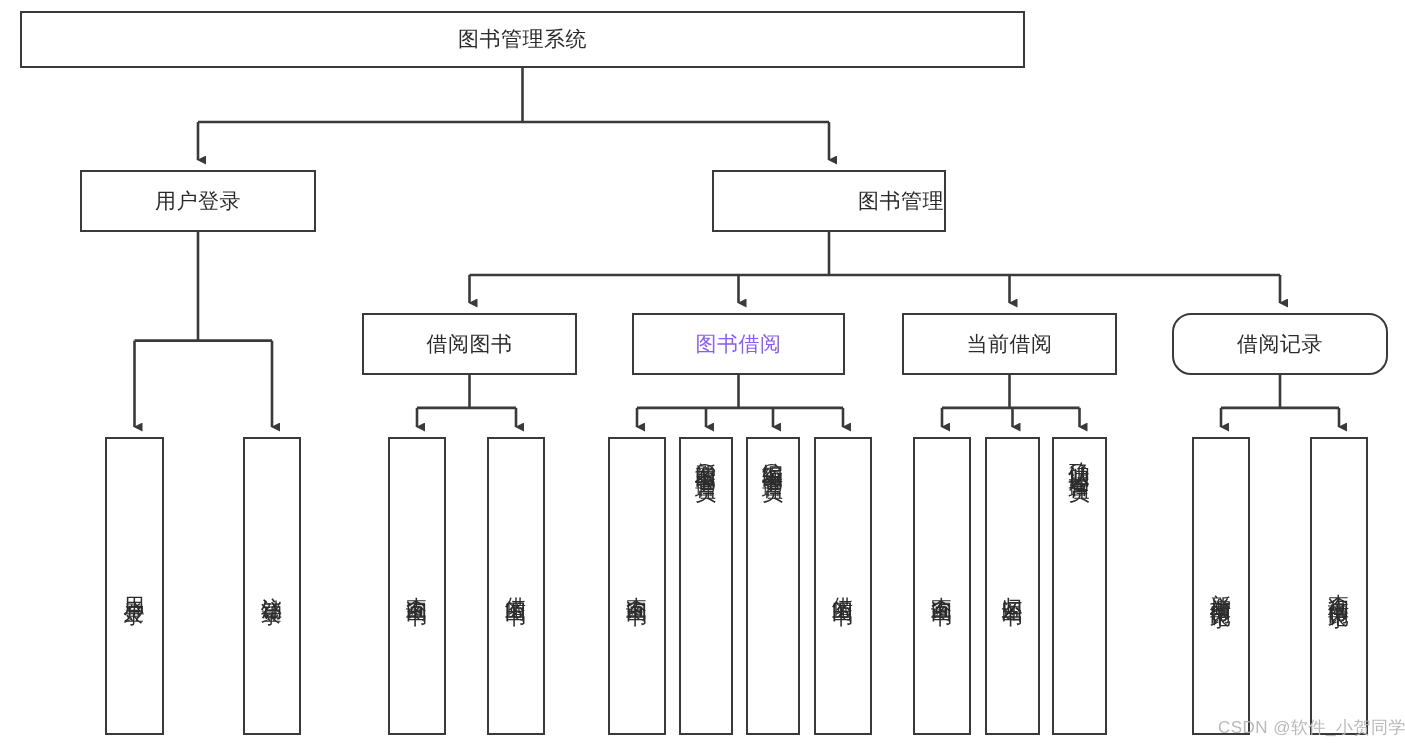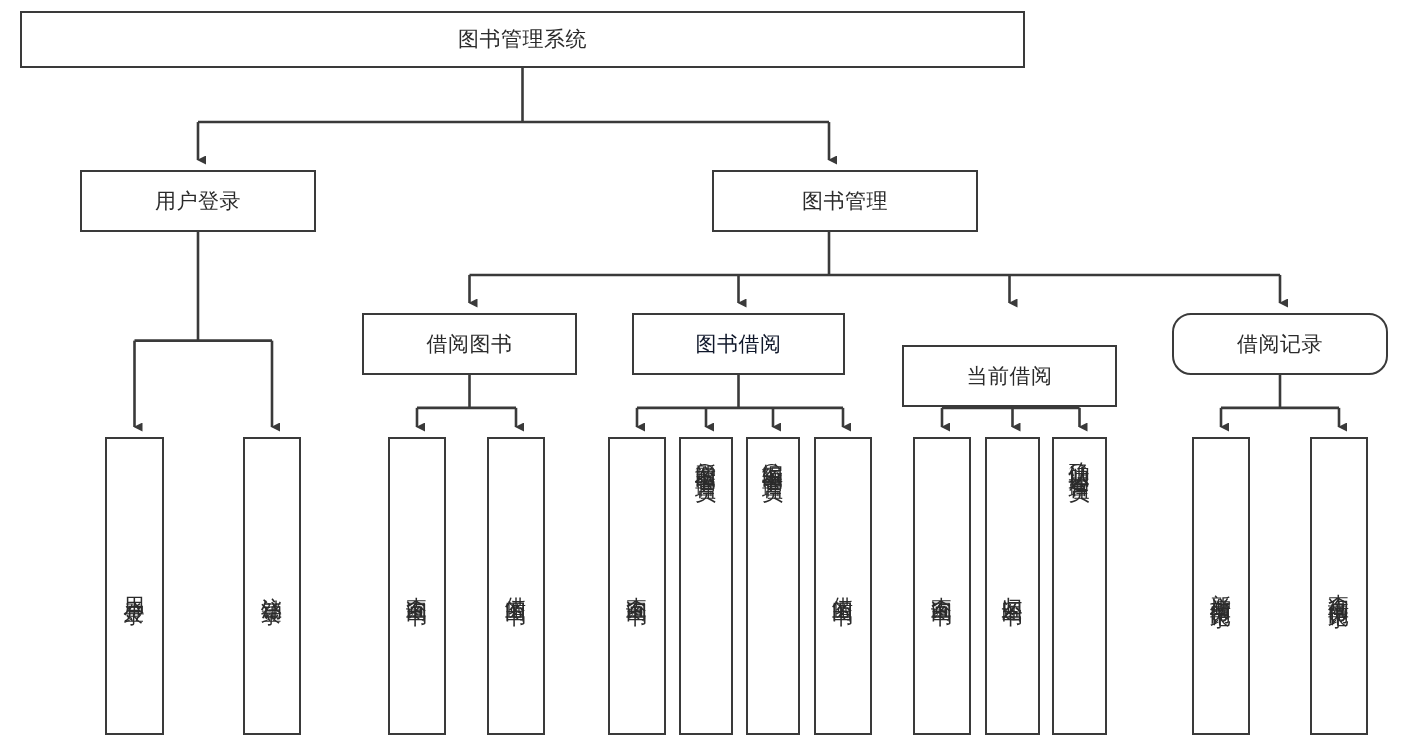--- a/index.html
+++ b/index.html
@@ -123,30 +123,30 @@
       </g>
   </svg>
 
   <div id="node-layer">
       <div class="node horizontal" style="left: 20px; top: 11px; width: 1005px; height: 57px; border-color: rgb(58, 58, 58); background: rgb(255, 255, 255);">
         <span class="node-label" style="color: rgb(43, 43, 43);">图书管理系统</span>
       </div>
       <div class="node horizontal" style="left: 80px; top: 170px; width: 236px; height: 62px; border-color: rgb(58, 58, 58); background: rgb(255, 255, 255);">
         <span class="node-label" style="color: rgb(43, 43, 43);">用户登录</span>
       </div>
-      <div class="node horizontal" style="left: 712px; top: 170px; width: 266px; height: 62px; border-color: rgb(58, 58, 58); background: rgb(255, 255, 255);">
+      <div class="node horizontal" style="left: 712px; top: 170px; width: 234px; height: 62px; border-color: rgb(58, 58, 58); background: rgb(255, 255, 255); justify-content: flex-end;">
         <span class="node-label" style="color: rgb(43, 43, 43);">图书管理</span>
       </div>
       <div class="node horizontal" style="left: 362px; top: 313px; width: 215px; height: 62px; border-color: rgb(58, 58, 58); background: rgb(255, 255, 255);">
         <span class="node-label" style="color: rgb(43, 43, 43);">借阅图书</span>
       </div>
       <div class="node horizontal" style="left: 632px; top: 313px; width: 213px; height: 62px; border-color: rgb(58, 58, 58); background: rgb(255, 255, 255);">
-        <span class="node-label" style="color: #0f172a;">图书借阅</span>
+        <span class="node-label" style="color: #8b5cf6;">图书借阅</span>
       </div>
-      <div class="node horizontal" style="left: 902px; top: 313px; width: 215px; height: 62px; border-color: rgb(58, 58, 58); background: rgb(255, 255, 255); margin-top: 32px;">
+      <div class="node horizontal" style="left: 902px; top: 313px; width: 215px; height: 62px; border-color: rgb(58, 58, 58); background: rgb(255, 255, 255);">
         <span class="node-label" style="color: rgb(43, 43, 43);">当前借阅</span>
       </div>
       <div class="node horizontal" style="left: 1172px; top: 313px; width: 216px; height: 62px; border-color: rgb(58, 58, 58); background: rgb(255, 255, 255); border-radius: 19px;">
         <span class="node-label" style="color: rgb(43, 43, 43);">借阅记录</span>
       </div>
       <div class="node vertical centered" style="left: 105px; top: 437px; width: 59px; height: 298px; border-color: rgb(58, 58, 58); background: rgb(255, 255, 255);">
         <span class="node-label" style="color: rgb(43, 43, 43);">用户登录</span>
       </div>
       <div class="node vertical centered" style="left: 243px; top: 437px; width: 58px; height: 298px; border-color: rgb(58, 58, 58); background: rgb(255, 255, 255);">
         <span class="node-label" style="color: rgb(43, 43, 43);">注销登录</span>
@@ -179,13 +179,14 @@
         <span class="node-label" style="color: rgb(43, 43, 43);">确认归还（管理员）</span>
       </div>
       <div class="node vertical centered" style="left: 1192px; top: 437px; width: 58px; height: 298px; border-color: rgb(58, 58, 58); background: rgb(255, 255, 255);">
         <span class="node-label" style="color: rgb(43, 43, 43);">新增借阅记录</span>
       </div>
       <div class="node vertical centered" style="left: 1310px; top: 437px; width: 58px; height: 298px; border-color: rgb(58, 58, 58); background: rgb(255, 255, 255);">
         <span class="node-label" style="color: rgb(43, 43, 43);">查询借阅记录</span>
       </div>
     </div>
 
+  <div id="watermark">CSDN @软件_小贺同学</div>
 </div>
 
 </body></html>

